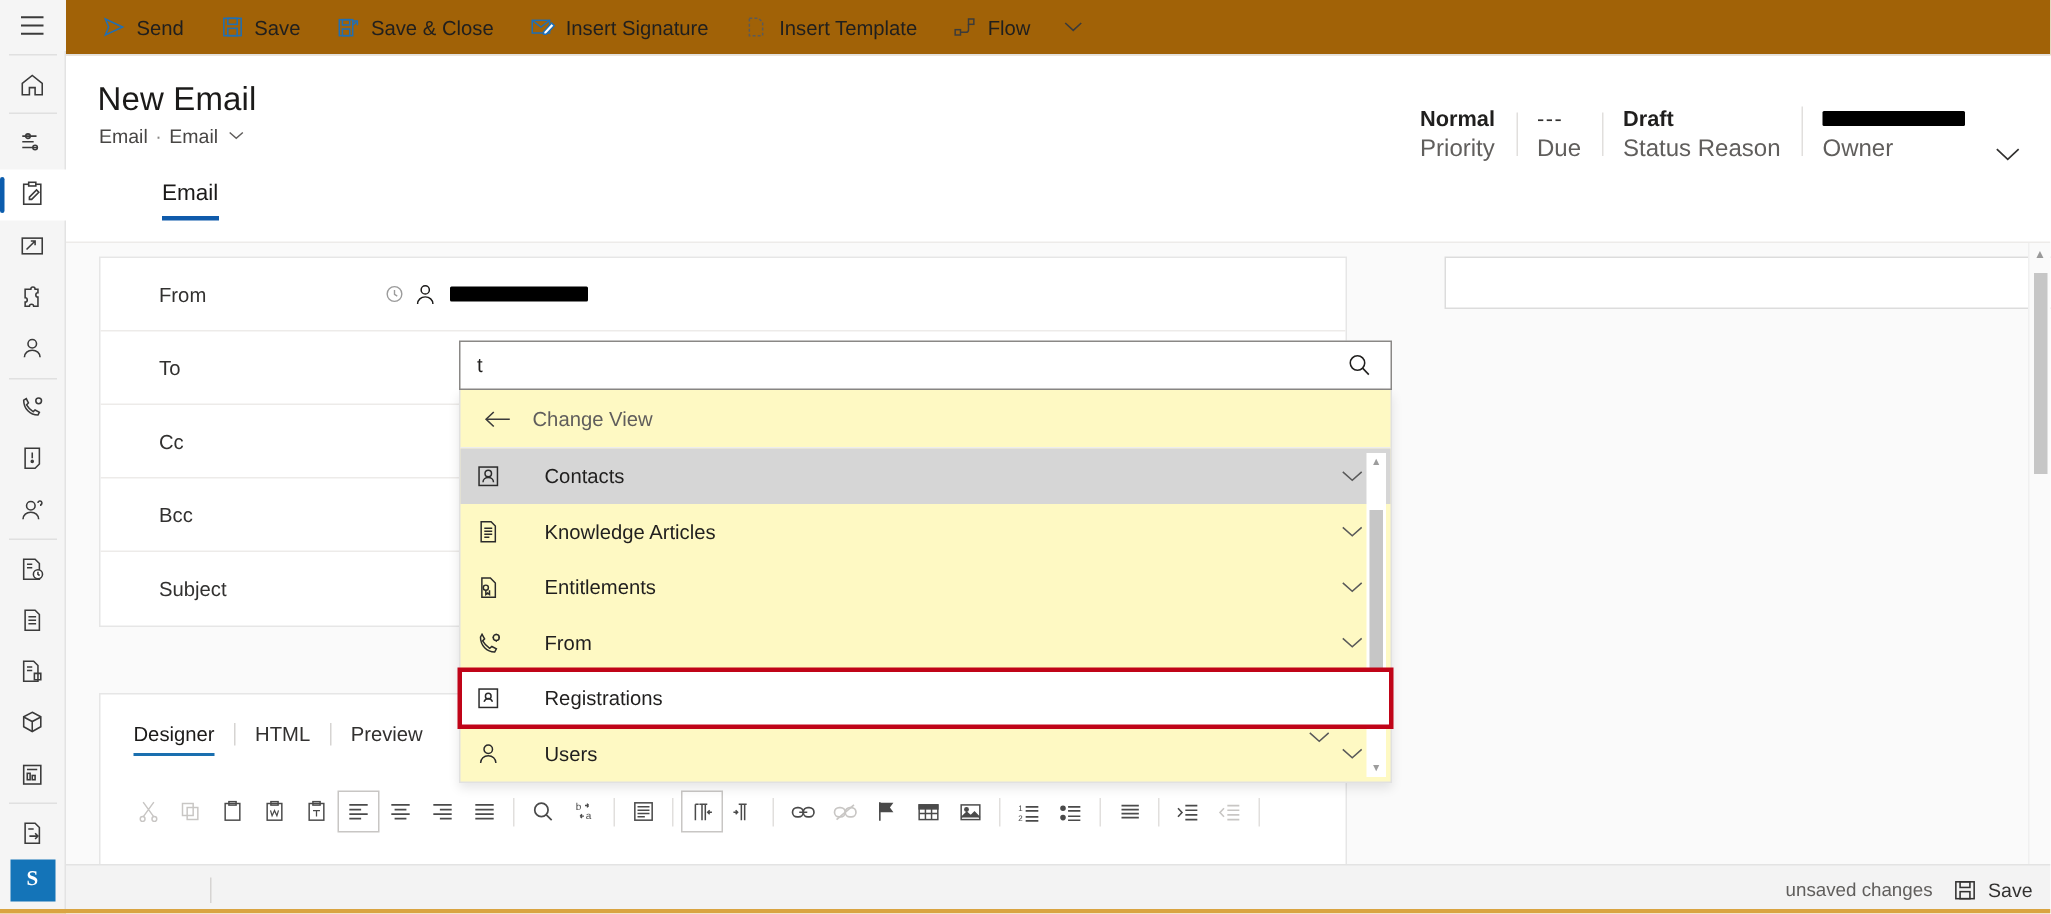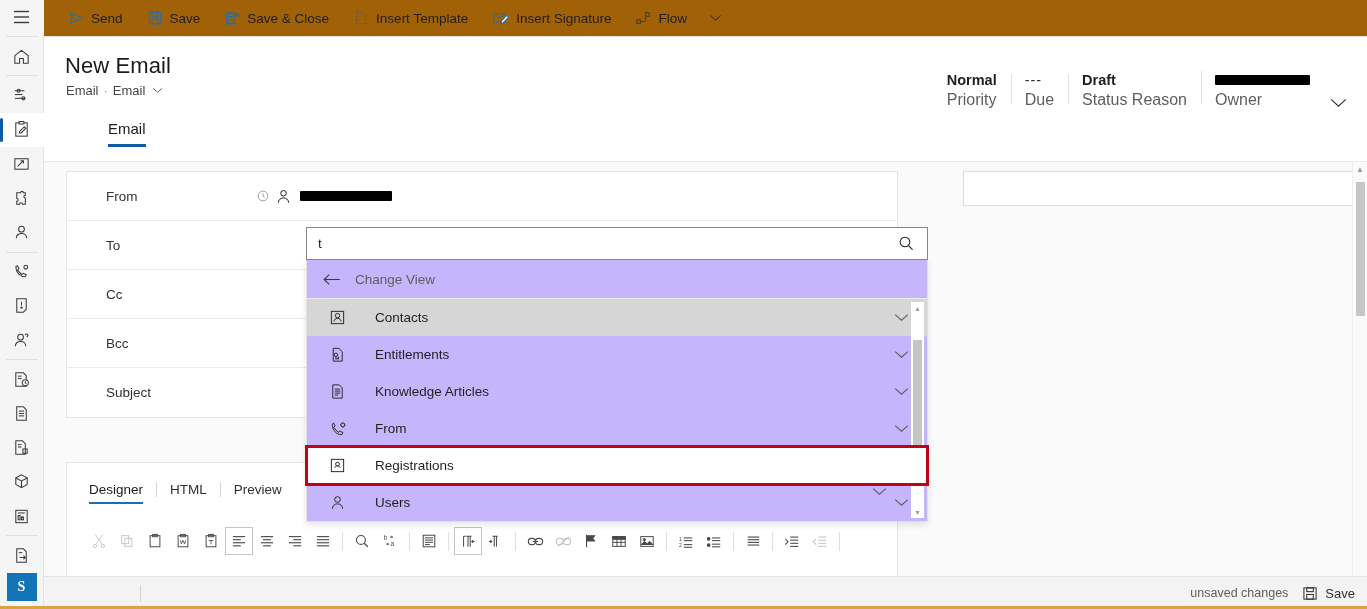--- a/index.html
+++ b/index.html
@@ -166,32 +166,32 @@
   .lookup {
     position:absolute; left: 262px; top: 65px; width: 622px; z-index: 30;
   }
   .lookup-input {
     height: 33px; background:#fff; border: 1px solid #8a8886;
     display:flex; align-items:center; padding: 0 8px 0 11px;
   }
   .lookup-input .txt { flex:1; font-size: 13.5px; color:#201f1e; }
   .lookup-input .mag { color:#1b1a19; display:flex; align-items:center; padding-right: 4px; }
   .lookup-panel {
-    background:#c4b5fd; border: 1px solid #e1e1e1; border-top: none;
+    background:#fef9c3; border: 1px solid #e1e1e1; border-top: none;
     box-shadow: 0 3px 7px rgba(0,0,0,.10);
   }
   .changeview {
     height: 39px; display:flex; align-items:center; gap: 14px;
     padding-left: 15px; border-bottom: 1px solid #ededed; font-size: 13.5px; color:#605e5c;
   }
   .cv-back { color:#3b3b3b; display:flex; align-items:center; }
   .lookup-list { position:relative; }
   .lk-row {
     height: 37px; display:flex; align-items:center; position:relative;
-    padding-left: 22px; font-size: 13.5px; color:#201f1e;
+    padding-left: 10px; font-size: 13.5px; color:#201f1e;
   }
   .lk-row.selected { background:#d6d6d6; }
   .lk-icon { width: 46px; display:flex; align-items:center; color:#2b2b2b; }
   .lk-label { flex:1; }
   .lk-caret { width: 52px; display:flex; align-items:center; justify-content:center; color:#5a5a5a; }
   .lk-row.highlighted {
     outline: 3px solid #c00418; outline-offset: -1px; z-index: 3; background:#fff;
   }
   .lk-scroll {
     position:absolute; right: 3px; top: 3px; bottom: 3px; width: 13px; background:#fff;
@@ -415,36 +415,36 @@
             <rect x="2.5" y="3.5" width="10" height="12"></rect>
             <rect x="4.8" y="3.5" width="5.5" height="4"></rect>
             <rect x="4.8" y="10.5" width="5.5" height="5"></rect>
             <path d="M12.5 4.5h3.5v3.2"></path>
             <path d="M12.8 7.4l3.2-2.9"></path>
           </svg>
       </span>
       <span>Save &amp; Close</span>
     </div>
     <div class="cmd">
-      <span class="glyph mono">
-        <svg width="16" height="16" viewBox="0 0 18 18" fill="none" stroke="#5a5a5a" stroke-width="1.1" stroke-dasharray="2.2 1.6">
-            <path d="M4 2.5h7l3 3v10H4v-13z"></path>
-          </svg>
-      </span>
-      <span>Insert Template</span>
-    </div>
-    <div class="cmd">
       <span class="glyph">
         <svg width="17" height="16" viewBox="0 0 19 18" fill="none" stroke="#1f6fb5" stroke-width="1.15">
             <rect x="2" y="4" width="13" height="9.5"></rect>
             <path d="M2 4l6.5 5L15 4"></path>
             <path d="M10.5 12.5l6-6.5 2 2-6 6.5h-2v-2z" fill="#fff"></path>
           </svg>
       </span>
       <span>Insert Signature</span>
+    </div>
+    <div class="cmd">
+      <span class="glyph mono">
+        <svg width="16" height="16" viewBox="0 0 18 18" fill="none" stroke="#5a5a5a" stroke-width="1.1" stroke-dasharray="2.2 1.6">
+            <path d="M4 2.5h7l3 3v10H4v-13z"></path>
+          </svg>
+      </span>
+      <span>Insert Template</span>
     </div>
     <div class="cmd">
       <span class="glyph mono">
         <svg width="16" height="16" viewBox="0 0 18 18" fill="none" stroke="#3b3b3b" stroke-width="1.1">
             <rect x="2" y="11" width="4" height="4"></rect>
             <rect x="12" y="3" width="4" height="4"></rect>
             <path d="M6 13h4a2 2 0 002-2V7"></path>
           </svg>
       </span>
       <span>Flow</span>
@@ -794,44 +794,44 @@
               <span class="lk-caret">
                 <svg width="15" height="9" viewBox="0 0 16 10" fill="none" stroke="#5a5a5a" stroke-width="1.15">
                     <path d="M1 1.8L8 8l7-6.2"></path>
                   </svg>
               </span>
             </div>
 
             <div class="lk-row">
               <span class="lk-icon">
                 <svg width="17" height="17" viewBox="0 0 18 18" fill="none" stroke="#2b2b2b" stroke-width="1.05">
-                    <path d="M4.5 2.5h6l3.5 3.5v10h-9.5v-13.5z"></path>
-                    <circle cx="7.3" cy="9.3" r="1.8"></circle>
-                    <path d="M7.3 11.1v3l1.3-1 1.3 1v-3"></path>
-                  </svg>
-              </span>
-              <span class="lk-label">Entitlements</span>
-              <span class="lk-caret">
-                <svg width="15" height="9" viewBox="0 0 16 10" fill="none" stroke="#5a5a5a" stroke-width="1.15">
-                    <path d="M1 1.8L8 8l7-6.2"></path>
-                  </svg>
-              </span>
-            </div>
-
-            <div class="lk-row">
-              <span class="lk-icon">
-                <svg width="17" height="17" viewBox="0 0 18 18" fill="none" stroke="#2b2b2b" stroke-width="1.05">
                     <path d="M4 2h7l3 3v11H4V2z"></path>
                     <line x1="6.2" y1="6.5" x2="11.8" y2="6.5"></line>
                     <line x1="6.2" y1="8.6" x2="11.8" y2="8.6"></line>
                     <line x1="6.2" y1="10.7" x2="11.8" y2="10.7"></line>
                     <line x1="6.2" y1="12.8" x2="9.8" y2="12.8"></line>
                   </svg>
               </span>
               <span class="lk-label">Knowledge Articles</span>
+              <span class="lk-caret">
+                <svg width="15" height="9" viewBox="0 0 16 10" fill="none" stroke="#5a5a5a" stroke-width="1.15">
+                    <path d="M1 1.8L8 8l7-6.2"></path>
+                  </svg>
+              </span>
+            </div>
+
+            <div class="lk-row">
+              <span class="lk-icon">
+                <svg width="17" height="17" viewBox="0 0 18 18" fill="none" stroke="#2b2b2b" stroke-width="1.05">
+                    <path d="M4.5 2.5h6l3.5 3.5v10h-9.5v-13.5z"></path>
+                    <circle cx="7.3" cy="9.3" r="1.8"></circle>
+                    <path d="M7.3 11.1v3l1.3-1 1.3 1v-3"></path>
+                  </svg>
+              </span>
+              <span class="lk-label">Entitlements</span>
               <span class="lk-caret">
                 <svg width="15" height="9" viewBox="0 0 16 10" fill="none" stroke="#5a5a5a" stroke-width="1.15">
                     <path d="M1 1.8L8 8l7-6.2"></path>
                   </svg>
               </span>
             </div>
 
             <div class="lk-row">
               <span class="lk-icon">
                 <svg width="18" height="18" viewBox="0 0 19 19" fill="none" stroke="#2b2b2b" stroke-width="1.05">

